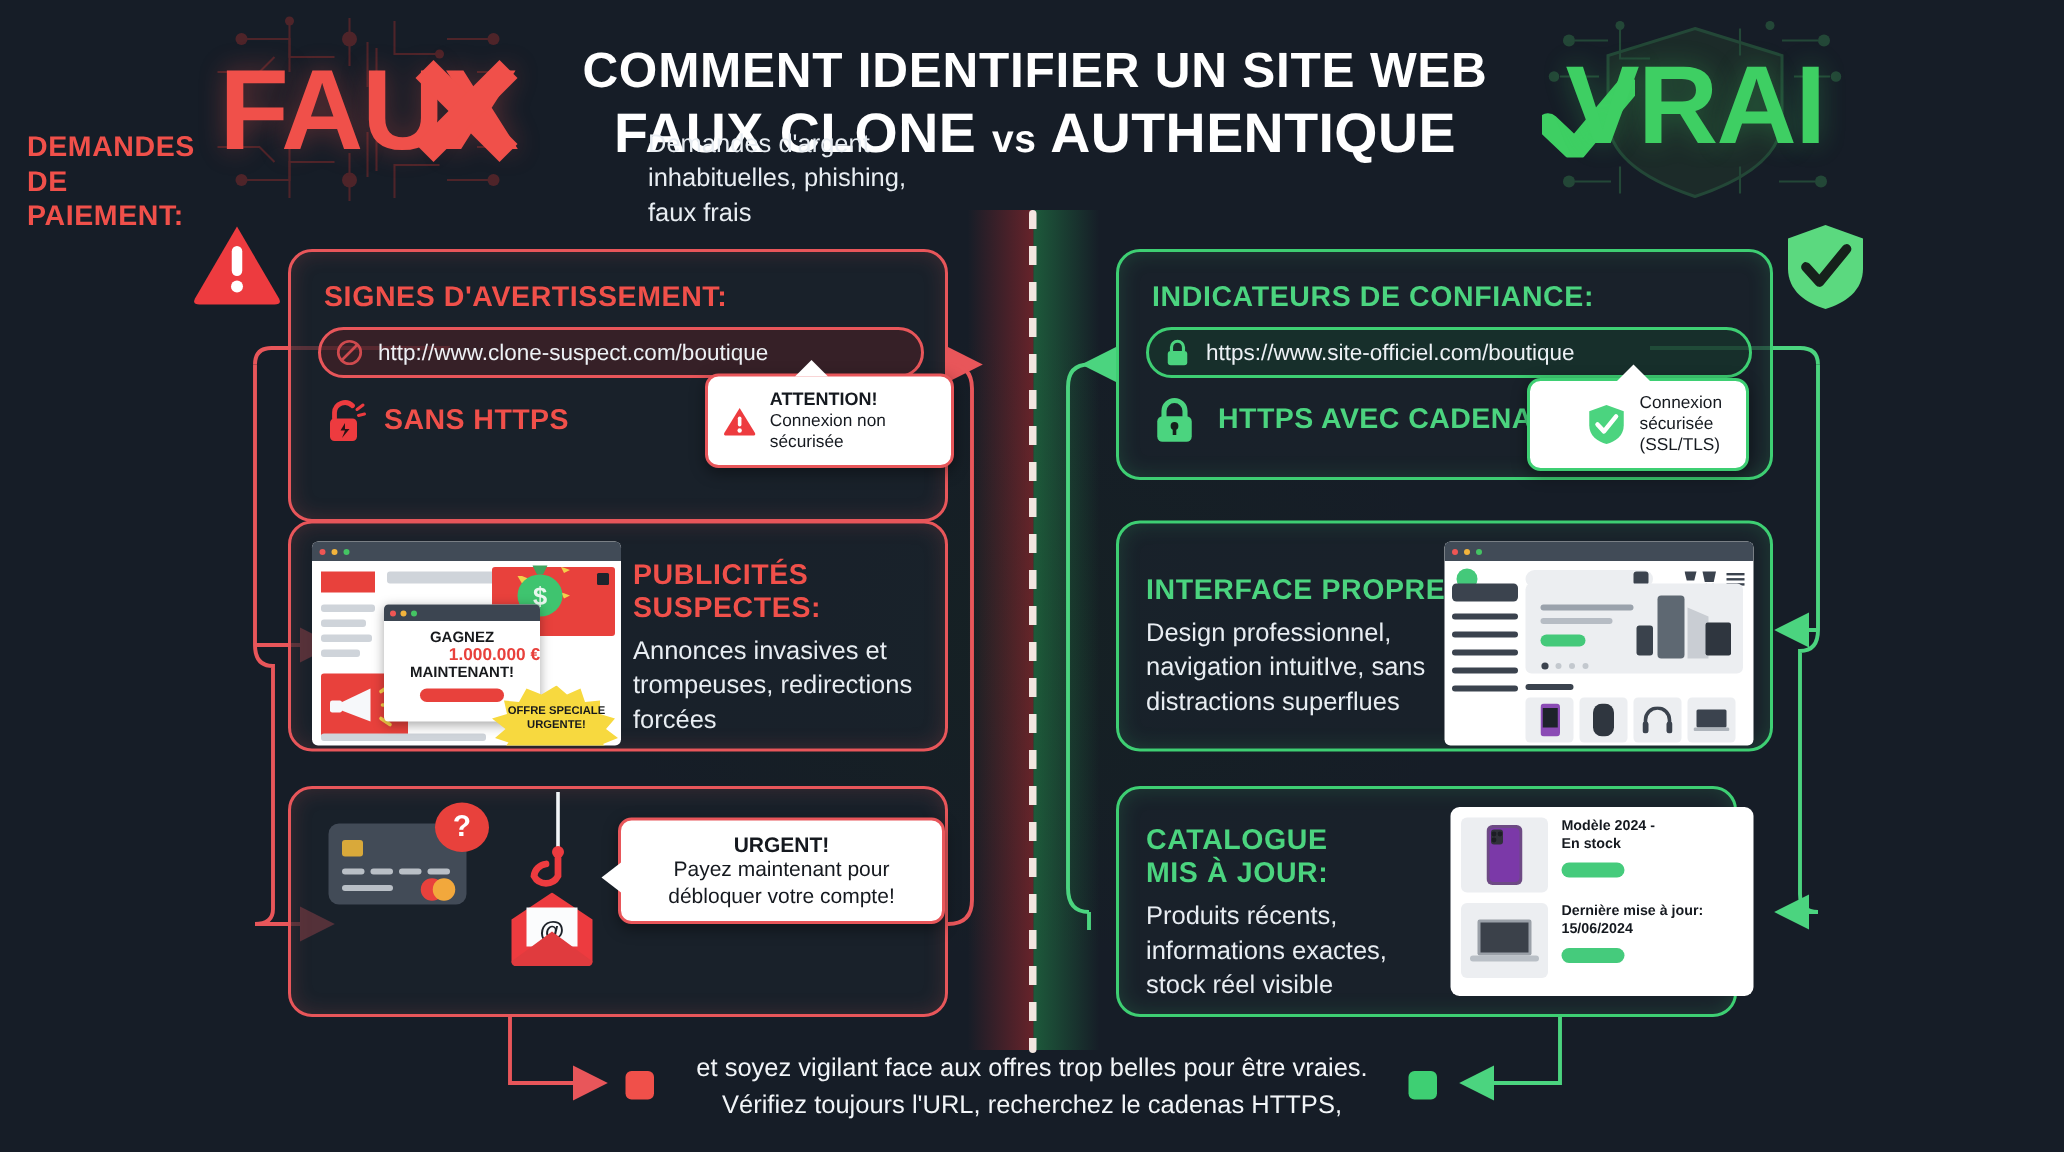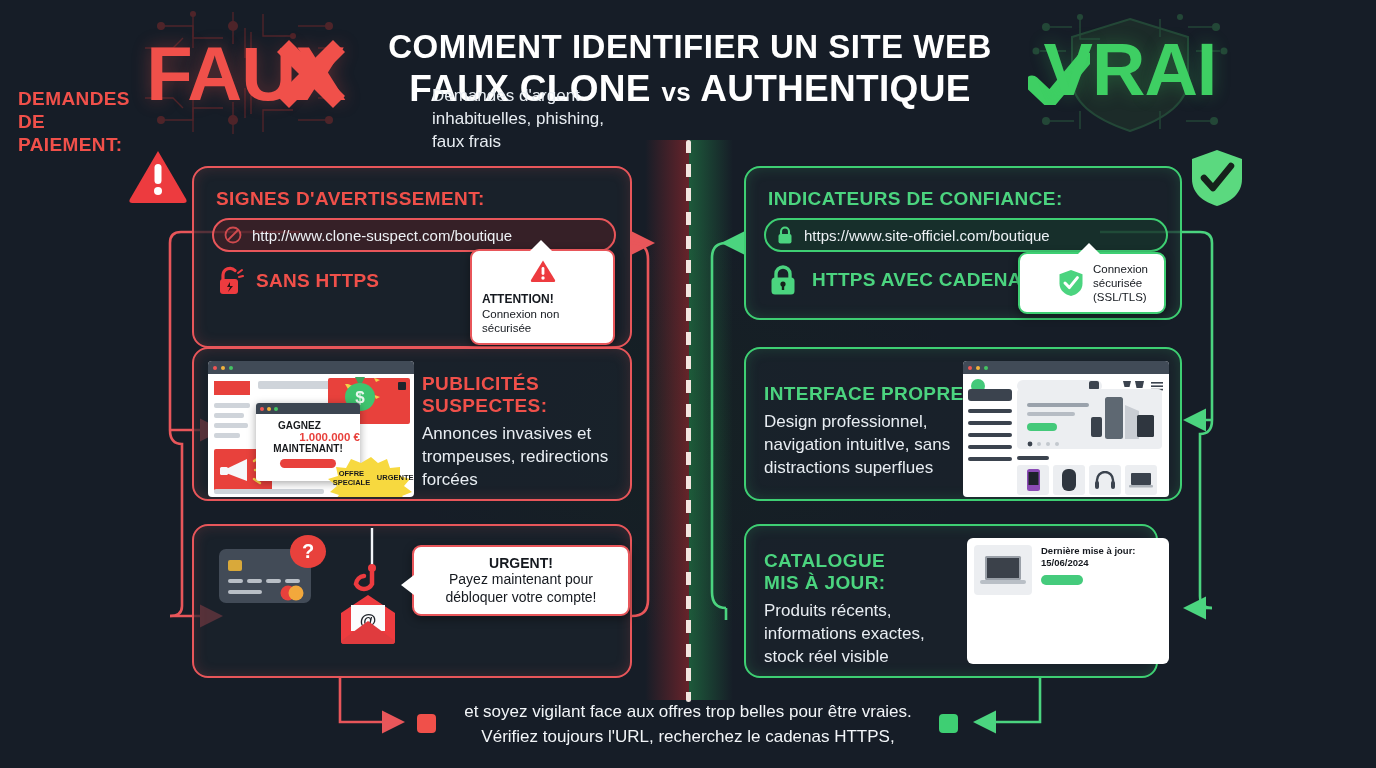--- a/index.html
+++ b/index.html
@@ -102,21 +102,21 @@
   .tooltip {
     position: absolute; background: #ffffff; border-radius: 9px;
     display: flex; align-items: center; gap: 9px; padding: 8px 10px;
     box-shadow: 0 3px 10px rgba(0,0,0,.4);
   }
   .tooltip.red   { border: 2px solid #e8565a; }
   .tooltip.green { border: 2px solid #3ecf73; }
   .tip-txt { color: #15191f; font-size: 11.5px; line-height: 1.22; }
   .tip-txt b { font-size: 12px; }
 
-  #warn-tip { left: 470px; top: 249px; width: 145px; flex-direction: column; }
+  #warn-tip { left: 470px; top: 249px; width: 166px; }
   .tip-notch {
     position: absolute; top: -11px; left: 58px; width: 0; height: 0;
     border-left: 11px solid transparent; border-right: 11px solid transparent;
     border-bottom: 11px solid #ffffff;
   }
 
   
   #card-trust { left: 744px; top: 166px; width: 438px; height: 154px; }
   #trust-title { position: absolute; left: 22px; top: 20px; }
   #https-cadenas {
@@ -170,32 +170,32 @@
   .bw-bar { height: 13px; background: #414b57; display: flex; align-items: center; padding-left: 5px; gap: 4px; }
   .dot { width: 4px; height: 4px; border-radius: 50%; }
   .d-r { background: #f05654; } .d-y { background: #f2b33c; } .d-g { background: #44c463; }
   .gray-line { background: #cfd4da; border-radius: 2px; }
   .red-blk { background: #e8413c; }
   .inner-win {
     position: absolute; left: 48px; top: 42px; width: 104px; height: 78px;
     background: #fff; box-shadow: 0 2px 8px rgba(0,0,0,.35); border-radius: 3px;
   }
   .iw-bar { height: 11px; background: #3c4551; display: flex; align-items: center; padding-left: 4px; gap: 3px; border-radius: 3px 3px 0 0; }
-  .gagnez { text-align: left; color: #17191c; font-size: 10px; font-weight: bold; margin-top: 6px; padding-left: 22px; }
+  .gagnez { text-align: center; color: #17191c; font-size: 10px; font-weight: bold; margin-top: 6px; }
   .million { text-align: right; color: #e8413c; font-size: 11.5px; font-weight: bold; }
   .maint  { text-align: center; color: #17191c; font-size: 10px; font-weight: bold; }
   .iw-btn { margin: 5px auto 0; width: 56px; height: 9px; background: #e8413c; border-radius: 5px; }
   .money-bag {
     position: absolute; left: 130px; top: 8px; width: 44px; height: 46px;
   }
   .offre-badge {
     position: absolute; left: 118px; top: 96px; width: 90px; height: 42px;
   }
   .offre-txt {
-    position: absolute; inset: 0; display: flex; flex-direction: row;
+    position: absolute; inset: 0; display: flex; flex-direction: column;
     align-items: center; justify-content: center; color: #17191c;
     font-size: 7.5px; font-weight: bold; line-height: 1.25; text-align: center;
   }
   .megaphone { position: absolute; left: 6px; top: 88px; width: 58px; height: 42px; background: #e8413c; border-radius: 2px; }
 
   
   #mock-ui {
     left: 963px; top: 361px; width: 206px; height: 136px;
     background: #ffffff; border-radius: 4px;
   }
@@ -666,20 +666,37 @@
         <div>CATALOGUE</div>
         <div>MIS À JOUR:</div>
       </div>
       <div class="body-text">Produits récents, informations exactes, stock réel visible</div>
     </div>
   </div>
 
   <div class="mock" id="mock-cat">
     <div class="cat-row">
       <div class="cat-thumb">
+        <svg width="24" height="40" viewBox="0 0 24 40">
+          <rect x="0" y="0" width="24" height="40" rx="4" fill="#6d4a84"></rect>
+          <rect x="2" y="2" width="20" height="36" rx="3" fill="#7b39a8"></rect>
+          <rect x="3" y="3" width="8" height="10" rx="2" fill="#30313a"></rect>
+          <circle cx="5" cy="6" r="1.6" fill="#1c1d24"></circle>
+            <circle cx="9" cy="6" r="1.6" fill="#1c1d24"></circle>
+          <circle cx="5" cy="10" r="1.6" fill="#1c1d24"></circle>
+        </svg>
+      </div>
+      <div>
+        <div class="cat-label">Modèle 2024 -</div>
+        <div class="cat-label">En stock</div>
+        <div class="cat-pill"></div>
+      </div>
+    </div>
+    <div class="cat-row">
+      <div class="cat-thumb">
         <svg width="46" height="32" viewBox="0 0 46 32">
           <rect x="5" y="2" width="36" height="24" rx="1.5" fill="#9aa0a8"></rect>
           <rect x="7" y="4" width="32" height="20" fill="#3b414a"></rect>
           <rect x="0" y="26" width="46" height="4" rx="2" fill="#b9bfc6"></rect>
         </svg>
       </div>
       <div>
         <div class="cat-label">Dernière mise à jour:</div>
         <div class="cat-label">15/06/2024</div>
         <div class="cat-pill"></div>

